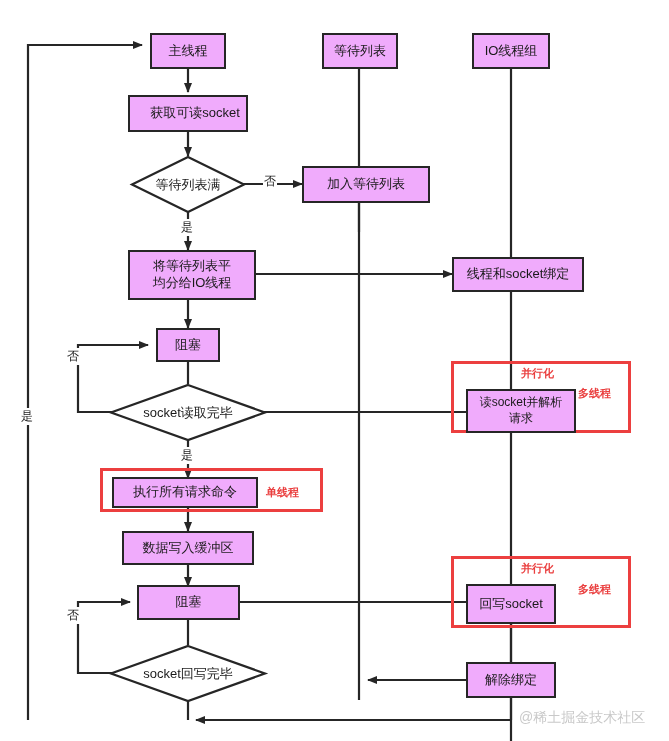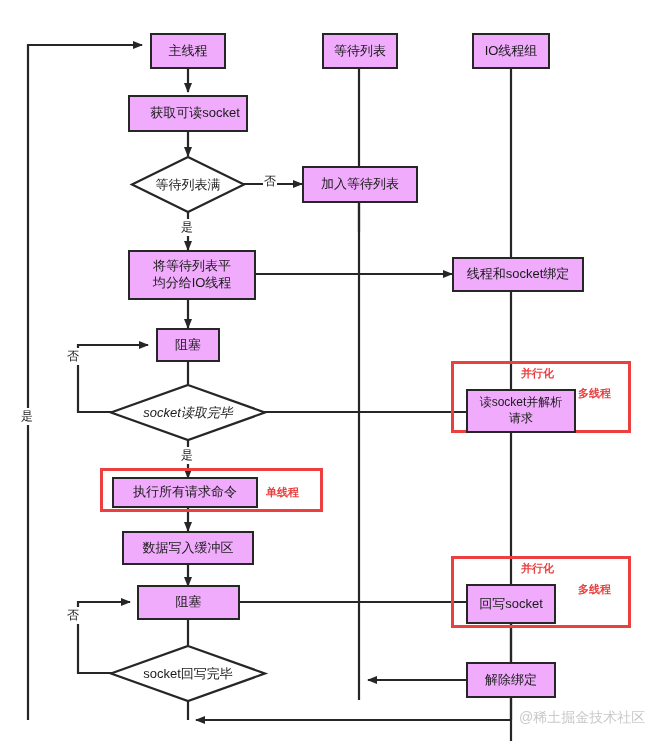--- a/index.html
+++ b/index.html
@@ -185,32 +185,32 @@
 
   <div class="node" style="left:128px; top:95px; width:120px; height:37px;padding-left:14px;">获取可读socket</div>
 
   <div class="diamond" style="left:131px; top:156px; width:114px; height:57px;font-family:Liberation Mono, monospace;">
     <svg width="114" height="57" viewBox="0 0 114 57" xmlns="http://www.w3.org/2000/svg">
       <polygon points="57,1 113,28.5 57,56 1,28.5" fill="#ffffff" stroke="#262626" stroke-width="2.2"></polygon>
     </svg>
     <div class="dlabel">等待列表满</div>
   </div>
 
-  <div class="node" style="left:302px; top:166px; width:116px; height:37px;">加入等待列表</div>
+  <div class="node" style="left:302px; top:166px; width:128px; height:37px;">加入等待列表</div>
 
   <div class="node two-line" style="left:128px; top:250px; width:128px; height:50px; flex-direction:column;">
     <span>将等待列表平</span>
     <span>均分给IO线程</span>
   </div>
 
   <div class="node" style="left:452px; top:257px; width:132px; height:35px;">线程和socket绑定</div>
 
   <div class="node" style="left:156px; top:328px; width:64px; height:34px;">阻塞</div>
 
-  <div class="diamond" style="left:110px; top:384px; width:156px; height:57px;font-style:italic;">
+  <div class="diamond" style="left:110px; top:384px; width:156px; height:57px;">
     <svg width="156" height="57" viewBox="0 0 156 57" xmlns="http://www.w3.org/2000/svg">
       <polygon points="78,1 155,28.5 78,56 1,28.5" fill="#ffffff" stroke="#262626" stroke-width="2.2"></polygon>
     </svg>
     <div class="dlabel">socket读取完毕</div>
   </div>
 
   <div class="node two-line" style="left:466px; top:389px; width:110px; height:44px; flex-direction:column; font-size:12px;">
     <span>读socket并解析</span>
     <span>请求</span>
   </div>

